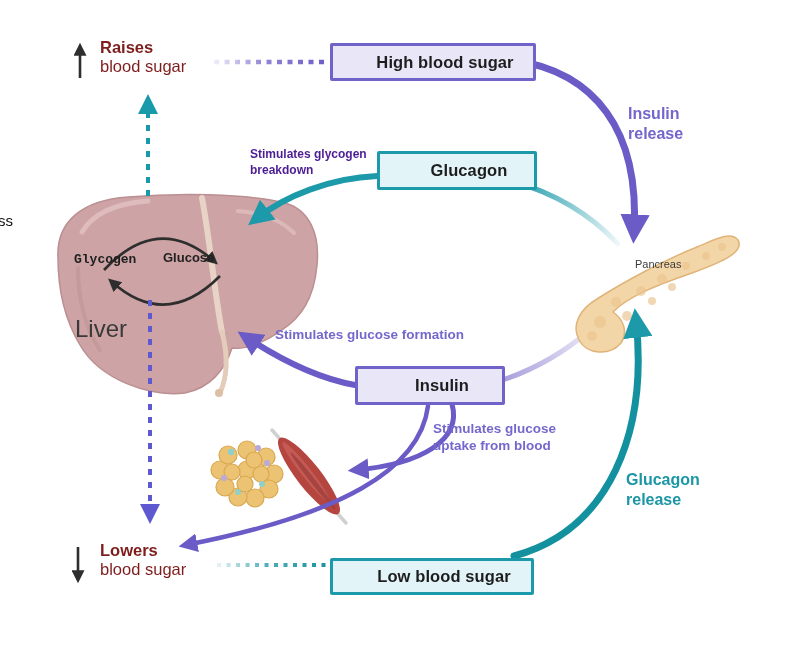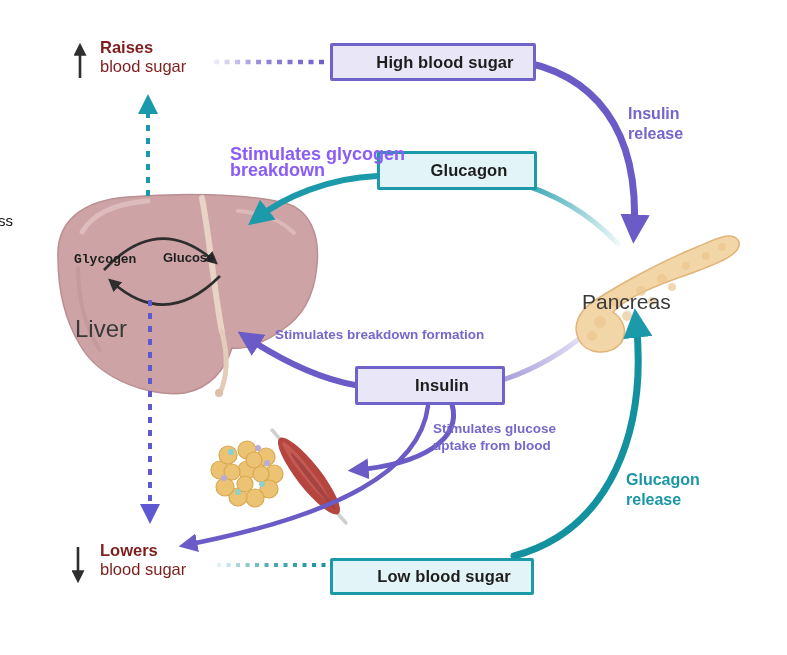--- a/index.html
+++ b/index.html
@@ -14,21 +14,21 @@
     font-weight:700;font-size:16.5px;color:#1d1d1d;border-radius:2px;
     letter-spacing:.1px;
     padding-left:24px;
   }
   .box-purple{background:#e9e6f8;border:3px solid #6f62c8;}
   .box-teal{background:#e2f4f8;border:3px solid #1d9aaa;}
   .side-note{font-size:16.5px;line-height:19px;color:#7f1d1d;}
   .side-note .b{font-weight:700;}
   .purple-note{color:#7365cb;font-weight:600;font-size:16px;line-height:20px;}
   .teal-note{color:#1b96a5;font-weight:600;font-size:16px;line-height:20px;}
-  .small-teal{color:#8b5cf6;font-weight:600;font-size:18px;line-height:16px;}
+  .small-teal{color:#4c1d95;font-weight:600;font-size:12px;line-height:16px;margin-left:20px;}
   .small-purple{color:#7568cd;font-weight:600;font-size:13.5px;line-height:17px;}
   .organ-label{color:#3a3a3a;}
   .cycle-label{font-size:13px;font-weight:700;color:#1f1f1f;}
   .fragment{font-size:15px;color:#111;}
 </style>
 </head>
 <body>
 
 <div class="canvas">
 
@@ -183,24 +183,24 @@
   </div>
   <div class="lbl teal-note" style="left:626px;top:470px;">
     <div>Glucagon</div>
     <div>release</div>
   </div>
 
   <div class="lbl small-teal" style="left:230px;top:146px;">
     <div>Stimulates glycogen</div>
     <div>breakdown</div>
   </div>
-  <div class="lbl small-purple" style="left:275px;top:326px;">Stimulates breakdown formation</div>
+  <div class="lbl small-purple" style="left:275px;top:326px;">Stimulates glucose formation</div>
   <div class="lbl small-purple" style="left:433px;top:420px;">
     <div>Stimulates glucose</div>
     <div>uptake from blood</div>
   </div>
 
   <div class="lbl organ-label" style="left:75px;top:315px;font-size:24px;">Liver</div>
-  <div class="lbl organ-label" style="left:582px;top:258px;font-size:21px;margin-top:32px;">Pancreas</div>
+  <div class="lbl organ-label" style="left:635px;top:258px;font-size:11px;">Pancreas</div>
   <div class="lbl cycle-label" style="left:74px;top:252px;font-family:Liberation Mono, monospace;">Glycogen</div>
   <div class="lbl cycle-label" style="left:163px;top:250px;">Glucose</div>
 
 </div>
 
 </body></html>

